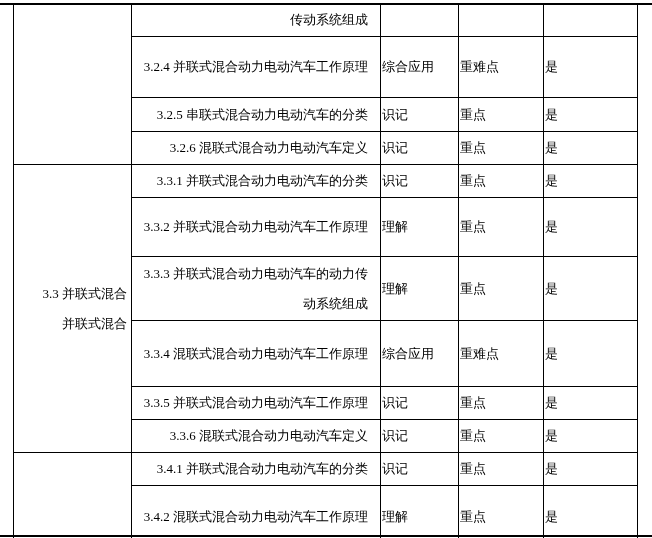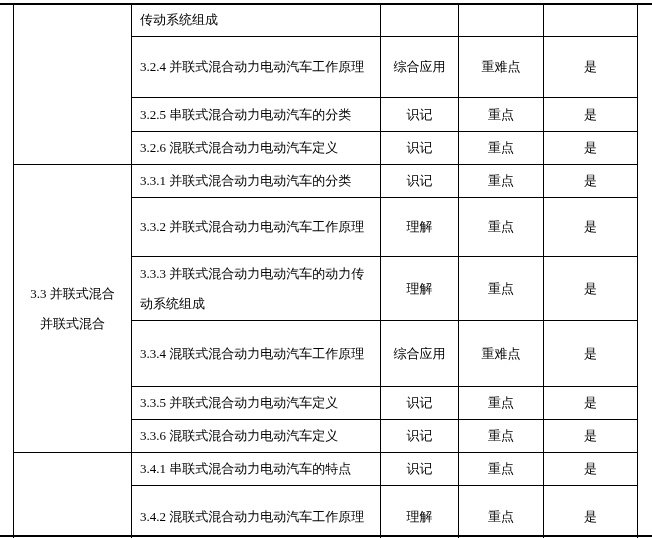--- a/index.html
+++ b/index.html
@@ -21,32 +21,31 @@
     table-layout: fixed;
   }
   .syllabus-table td {
     border: 1px solid #000000;
     font-size: 13px;
     vertical-align: middle;
     overflow: hidden;
     padding: 0;
   }
   td.cat-cell {
-    text-align: center;
+    text-align: right;
     line-height: 30px;
     padding: 0 4px;
   }
   td.topic-cell {
-    text-align: left;
+    text-align: right;
     line-height: 30px;
     padding: 1px 12px 1px 8px;
     word-break: break-all;
   }
   td.center-cell {
-    text-align: center;
     line-height: 18px;
     padding: 0 1px;
     margin-top: 17px;
   }
   .cat-line { display: block; }
   .hline {
     position: absolute;
     left: 0;
     width: 652px;
     height: 2px;
@@ -121,37 +120,37 @@
         <td class="center-cell">重点</td>
         <td class="center-cell">是</td>
       </tr>
       <tr style="height:66px">
         <td class="topic-cell">3.3.4 混联式混合动力电动汽车工作原理</td>
         <td class="center-cell">综合应用</td>
         <td class="center-cell">重难点</td>
         <td class="center-cell">是</td>
       </tr>
       <tr style="height:31px">
-        <td class="topic-cell">3.3.5 并联式混合动力电动汽车定义</td>
+        <td class="topic-cell">3.3.5 并联式混合动力电动汽车工作原理</td>
         <td class="center-cell">识记</td>
         <td class="center-cell">重点</td>
         <td class="center-cell">是</td>
       </tr>
       <tr style="height:30px">
         <td class="topic-cell">3.3.6 混联式混合动力电动汽车定义</td>
         <td class="center-cell">识记</td>
         <td class="center-cell">重点</td>
         <td class="center-cell">是</td>
       </tr>
 
       <tr style="height:32px">
         <td class="cat-cell" rowspan="2">
           <span class="cat-line"></span>
         </td>
-        <td class="topic-cell">3.4.1 串联式混合动力电动汽车的特点</td>
+        <td class="topic-cell">3.4.1 并联式混合动力电动汽车的分类</td>
         <td class="center-cell">识记</td>
         <td class="center-cell">重点</td>
         <td class="center-cell">是</td>
       </tr>
       <tr style="height:63px">
         <td class="topic-cell">3.4.2 混联式混合动力电动汽车工作原理</td>
         <td class="center-cell">理解</td>
         <td class="center-cell">重点</td>
         <td class="center-cell">是</td>
       </tr>

